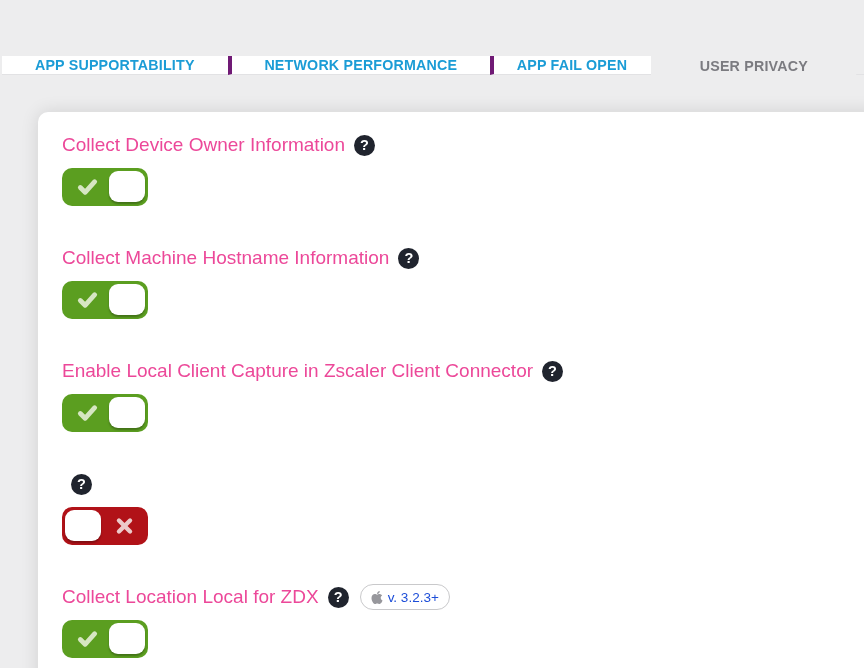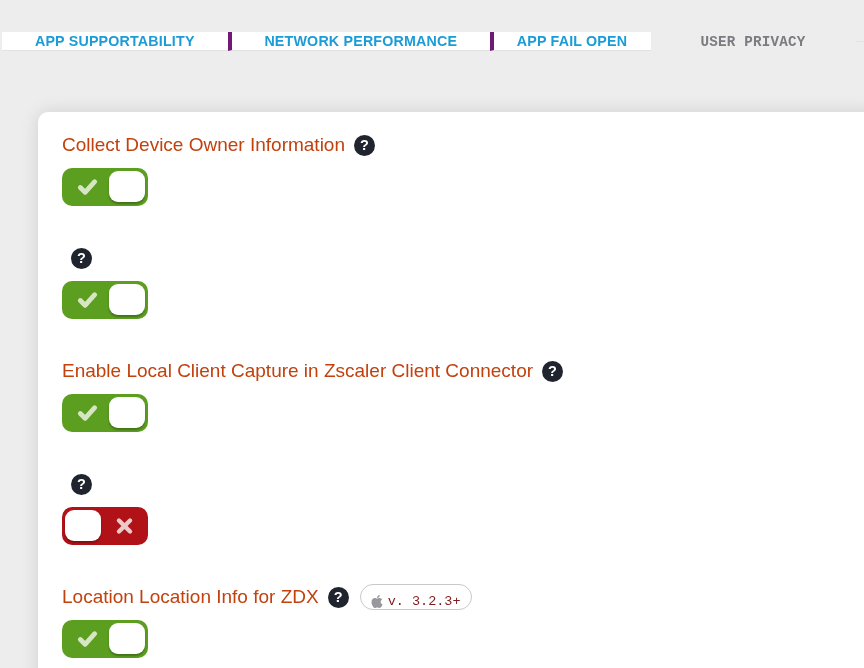--- a/index.html
+++ b/index.html
@@ -6,21 +6,21 @@
   html, body {
     width: 864px; height: 668px;
     overflow: hidden;
     font-family: "Liberation Sans", "DejaVu Sans", sans-serif;
     background: #ededee;
   }
 
   
   .tabbar {
     display: flex;
-    align-items: center;
+    align-items: flex-end;
     background: #ededee;
     padding-top: 8px;
     padding-left: 2px;
     height: 75px;
   }
   .tab {
     background: #ffffff;
     display: flex;
     align-items: center;
     justify-content: center;
@@ -68,50 +68,49 @@
 
   
   .setting-row { margin-bottom: 40px; }
   .label-line {
     display: flex;
     align-items: center;
     height: 24px;
   }
   .setting-label {
     font-size: 19px;
-    color: #c2410c;
+    color: #ec4899;
     white-space: nowrap;
   }
   .help {
     width: 21px; height: 21px;
     margin-left: 9px;
     border-radius: 50%;
     background: #20242e;
     color: #ffffff;
     display: inline-flex;
     align-items: center;
     justify-content: center;
     font-size: 14.5px;
     font-weight: bold;
     cursor: pointer;
     flex: none;
   }
   .version-badge {
     display: inline-flex;
-    align-items: flex-end;
+    align-items: center;
     gap: 5px;
     margin-left: 11px;
     height: 26px;
     padding: 0 10px;
     border: 1px solid #c9c9cb;
     border-radius: 13px;
-    color: #7f1d1d;
+    color: #1d4ed8;
     font-size: 13.5px;
     white-space: nowrap;
-    font-family: Liberation Mono, monospace;
   }
   .version-badge svg { flex: none; }
 
   
   .toggle {
     position: relative;
     width: 86px; height: 38px;
     border-radius: 10px;
     margin-top: 11px;
     cursor: pointer;
@@ -147,21 +146,21 @@
   </div>
 
   <div class="tab" style="width: 266px;">
     <span class="tab-label">NETWORK PERFORMANCE</span>
   </div>
 
   <div class="tab" style="width: 164px;">
     <span class="tab-label">APP FAIL OPEN</span>
   </div>
 
-  <div class="tab active" style="width: 209px; font-family: Liberation Mono, monospace;">
+  <div class="tab active" style="width: 209px;">
     <span class="tab-label">USER PRIVACY</span>
   </div>
 <div class="tab-partial"></div>
 </div>
 
 <div class="content">
   <div class="card" id="card">
   <div class="setting-row">
     <div class="label-line">
       <span class="setting-label">Collect Device Owner Information</span>
@@ -173,20 +172,21 @@
             <svg width="23" height="23" viewBox="0 0 24 24">
               <path d="M4.5 12.5 L9.5 17.5 L19.5 6.5" stroke="#d6e6c2" stroke-width="5" fill="none" stroke-linecap="round" stroke-linejoin="round"></path>
             </svg>
           </span>
       <span class="knob"></span>
     </div>
   </div>
 
   <div class="setting-row">
     <div class="label-line">
+      <span class="setting-label">Collect Machine Hostname Information</span>
       <span class="help">?</span>
 
     </div>
     <div class="toggle on">
       <span class="state-icon">
             <svg width="23" height="23" viewBox="0 0 24 24">
               <path d="M4.5 12.5 L9.5 17.5 L19.5 6.5" stroke="#d6e6c2" stroke-width="5" fill="none" stroke-linecap="round" stroke-linejoin="round"></path>
             </svg>
           </span>
       <span class="knob"></span>
@@ -219,21 +219,21 @@
             <svg width="19" height="19" viewBox="0 0 24 24">
               <path d="M5 5 L19 19 M19 5 L5 19" stroke="#eccaca" stroke-width="5.5" fill="none" stroke-linecap="round"></path>
             </svg>
           </span>
       <span class="knob"></span>
     </div>
   </div>
 
   <div class="setting-row">
     <div class="label-line">
-      <span class="setting-label">Location Location Info for ZDX</span>
+      <span class="setting-label">Collect Location Local for ZDX</span>
       <span class="help">?</span>
       <span class="version-badge" style="display: inline-flex;">
         <svg width="12" height="15" viewBox="0 0 384 512" aria-hidden="true">
           <path fill="#97979c" d="M318.7 268.7c-.2-36.7 16.4-64.4 50-84.8-18.8-26.9-47.2-41.7-84.7-44.6-35.5-2.8-74.3 20.7-88.5 20.7-15 0-49.4-19.7-76.4-19.7C63.3 141.2 4 184.8 4 273.5q0 39.3 14.4 81.2c12.8 36.7 59 126.7 107.2 125.2 25.2-.6 43-17.9 75.8-17.9 31.8 0 48.3 17.9 76.4 17.9 48.6-.7 90.4-82.5 102.6-119.3-65.2-30.7-61.7-90-61.7-91.9zm-56.6-164.2c27.3-32.4 24.8-61.9 24-72.5-24.1 1.4-52 16.4-67.9 34.9-17.5 19.8-27.8 44.3-25.6 71.9 26.1 2 49.9-11.4 69.5-34.3z"></path>
         </svg>
         <span class="badge-text">v. 3.2.3+</span>
       </span>
     </div>
     <div class="toggle on">
       <span class="state-icon">

